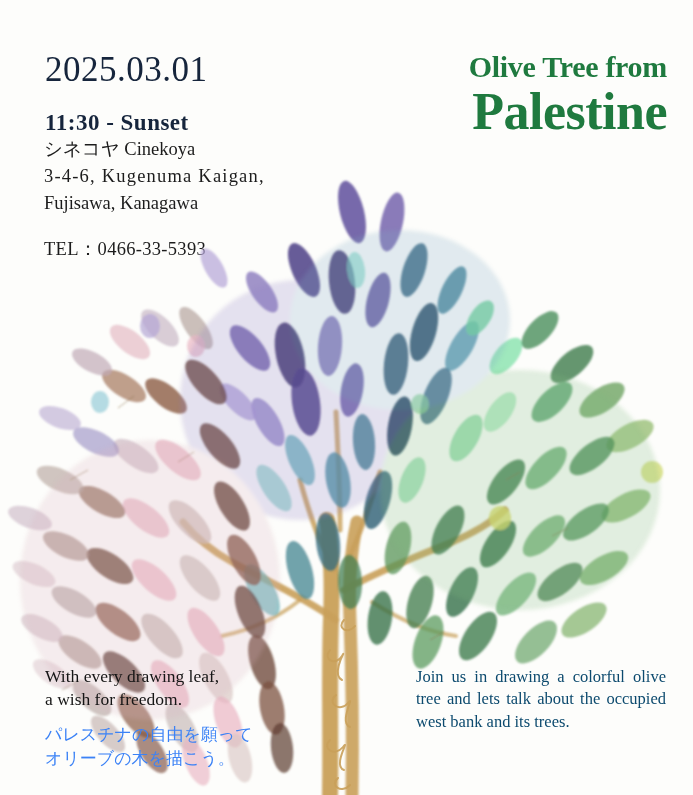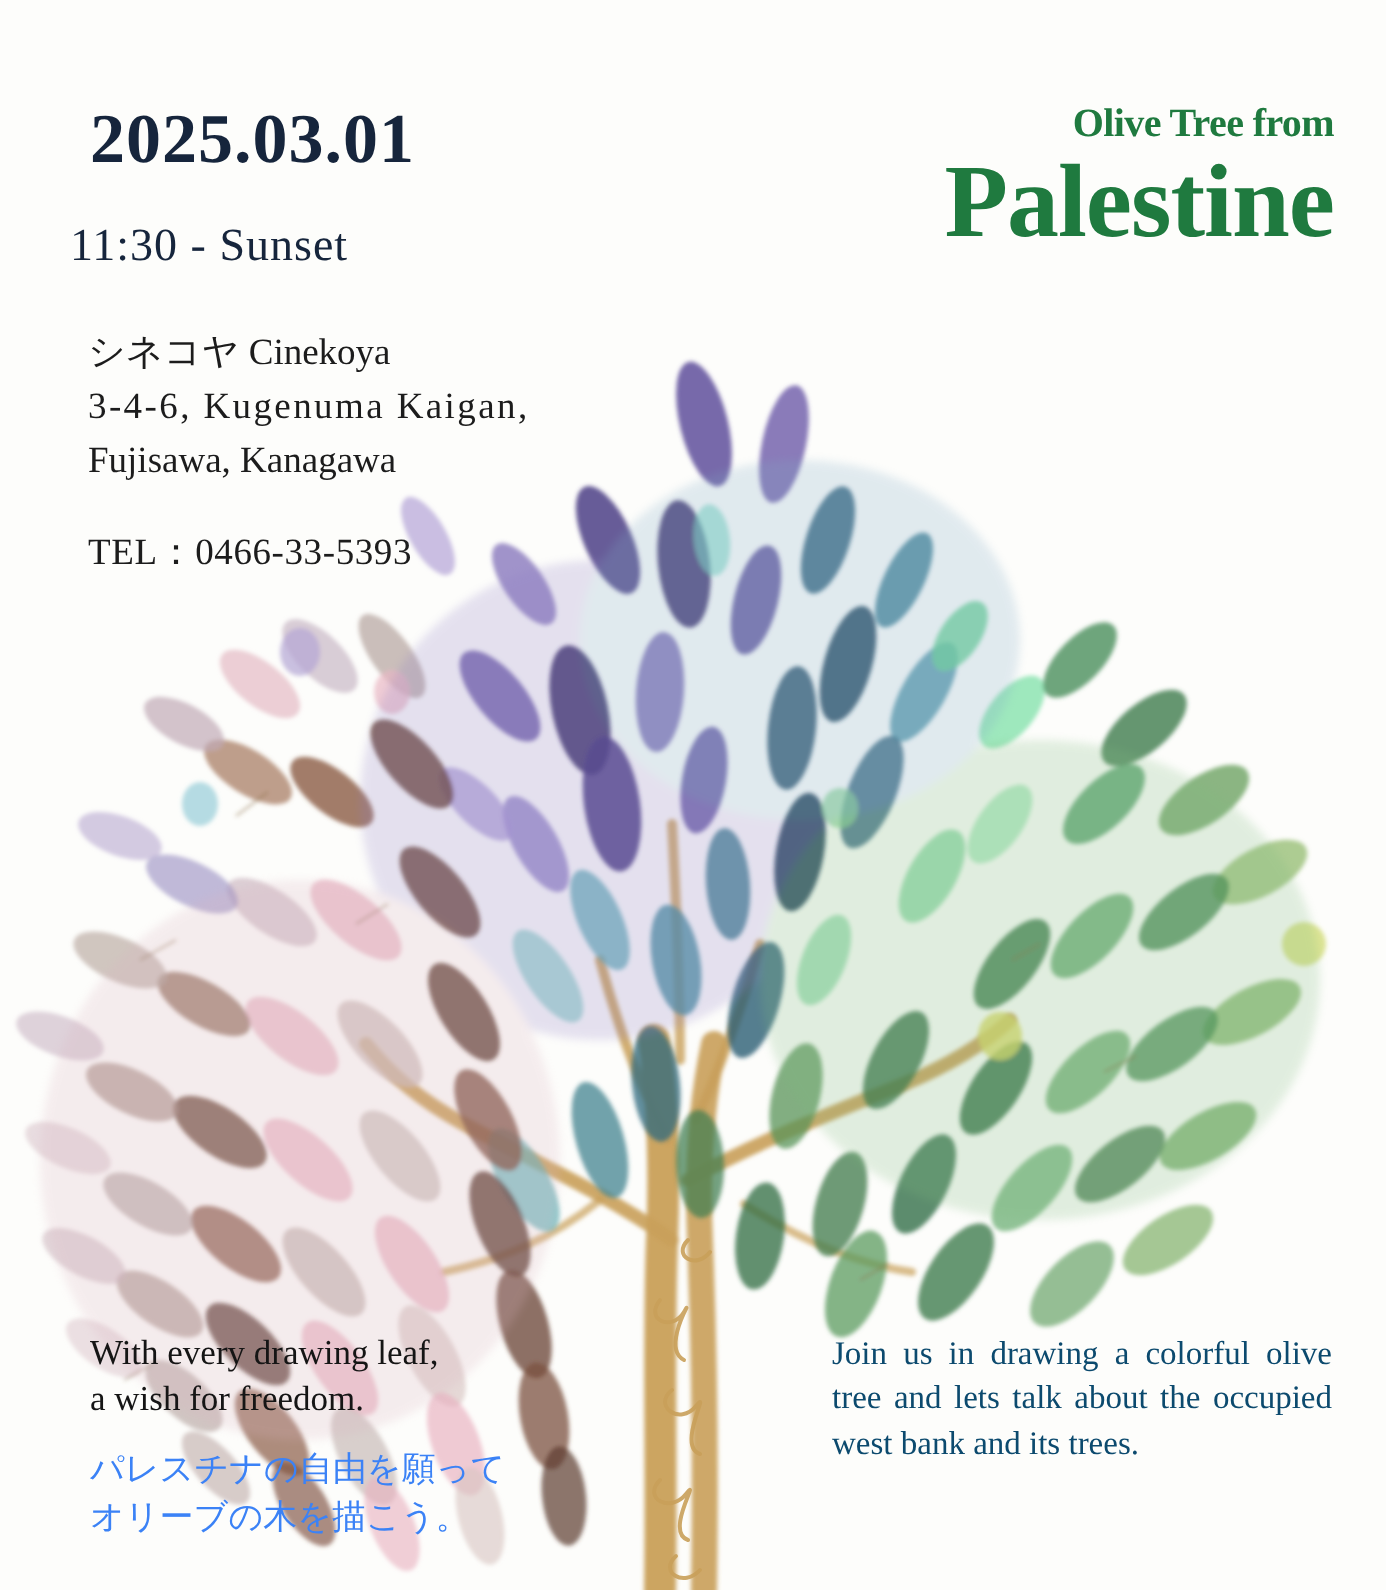--- a/index.html
+++ b/index.html
@@ -16,39 +16,39 @@
     font-family: "Liberation Serif", serif;
     color: #1a1a1a;
   }
 
   
   .date {
     position: absolute;
     left: 45px;
     top: 50px;
     font-family: "Liberation Serif", serif;
-    font-weight: bold;
+    font-weight: normal;
     font-size: 35px;
     letter-spacing: 0.5px;
     color: #16253c;
   }
   .time {
     position: absolute;
-    left: 35px;
+    left: 45px;
     top: 110px;
     font-family: "Liberation Serif", serif;
-    font-weight: normal;
+    font-weight: bold;
     font-size: 23px;
     letter-spacing: 0.5px;
     color: #16253c;
   }
   .venue-block {
     position: absolute;
     left: 44px;
-    top: 164px;
+    top: 136px;
     font-size: 18.5px;
     line-height: 1.45;
     color: #1c1c1c;
   }
   .venue-block div {
     white-space: nowrap;
   }
   .venue-en {
     letter-spacing: 1.2px;
   }
@@ -62,21 +62,21 @@
     right: 26px;
     top: 52px;
     text-align: right;
     color: #1f7a3f;
     font-family: "Liberation Serif", serif;
     font-weight: bold;
     line-height: 1.0;
   }
   .title .l1 {
     display: block;
-    font-size: 20px;
+    font-size: 30px;
     letter-spacing: -0.3px;
     margin-left: 44px;
   }
   .title .l2 {
     display: block;
     font-size: 52px;
     letter-spacing: -0.5px;
     margin-top: 4px;
   }
 

